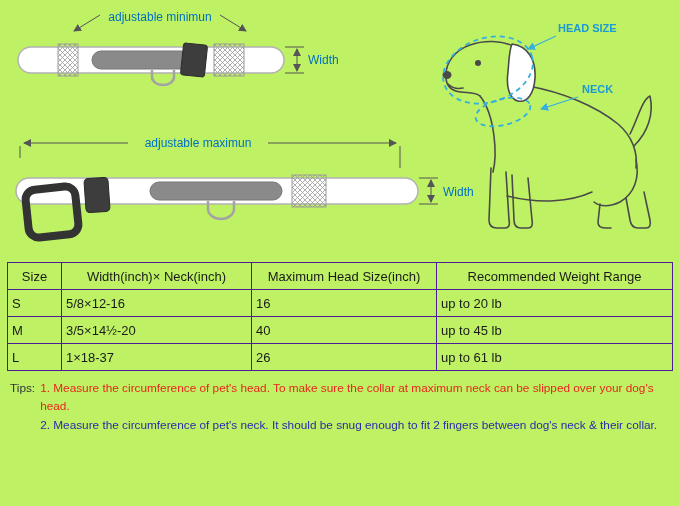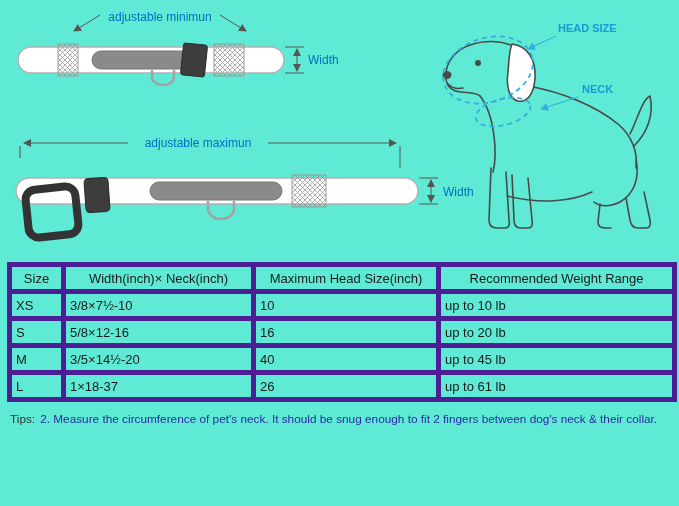--- a/index.html
+++ b/index.html
@@ -1,37 +1,37 @@
 <!DOCTYPE html>
 <html><head>
 <meta charset="utf-8">
 <style>
   * { margin:0; padding:0; box-sizing:border-box; }
   html,body { background:#fff; }
   body { width:679px; height:506px; font-family:"Liberation Sans", sans-serif; }
-  .page { position:relative; width:679px; height:506px; background:#5eead4; overflow:hidden; }
+  .page { position:relative; width:679px; height:506px; background:#bef264; overflow:hidden; }
 
   .diagram-svg { position:absolute; top:0; left:0; }
   .lbl-blue { font-size:12px; fill:#0070c0; font-family:"Liberation Sans", sans-serif; }
   .lbl-cyan { font-size:11px; font-weight:bold; fill:#1c9ad6; font-family:"Liberation Sans", sans-serif; }
   .dim  { stroke:#555; stroke-width:1; fill:none; }
   .dash { stroke:#35aee0; stroke-width:1.8; fill:none; stroke-dasharray:5 4; }
   .blue-line { stroke:#35aee0; stroke-width:1.2; fill:none; }
   .strap { fill:#ffffff; stroke:#b3b3b3; stroke-width:1.5; }
   .pad { fill:#8a8a8a; stroke:#767676; stroke-width:1; }
   .hatchbox { fill:url(#hatch); stroke:#9a9a9a; stroke-width:1; }
   .darkpiece { fill:#3d3d3d; stroke:#2b2b2b; stroke-width:1; }
   .dring { fill:none; stroke:#a3a3a3; stroke-width:2.5; }
   .dogline { stroke:#4a4a4a; stroke-width:1.6; fill:none; stroke-linecap:round; stroke-linejoin:round; }
 
   .info { position:absolute; left:0; top:262px; width:679px; }
   .section-title { border-top:1px solid #b8b8b8; padding:8px 10px 7px 10px; font-size:13.5px; color:#1a1a1a; }
   .size-table { border-collapse:collapse; table-layout:fixed; margin-left:7px; width:665px; }
   .size-table th, .size-table td {
-    border:5px solid #4c1d95; font-weight:normal; font-size:13px; color:#1a1a1a;
+    border:1px solid #4c1d95; font-weight:normal; font-size:13px; color:#1a1a1a;
     height:27px; padding:0 4px;
   }
   .tips { display:flex; margin:8px 0 0 10px; font-size:11.8px; line-height:1.55; }
   .tips-label { color:#333; white-space:nowrap; margin-right:5px; }
   .tip-1 { color:#e8261d; }
   .tip-2 { color:#2b2ba6; }
 </style>
 </head>
 <body>
 
@@ -137,26 +137,20 @@
       <thead>
         <tr>
           <th>Size</th>
           <th>Width(inch)× Neck(inch)</th>
           <th>Maximum Head Size(inch)</th>
           <th>Recommended Weight Range</th>
         </tr>
       </thead>
       <tbody>
         <tr>
-          <td>XS</td>
-          <td>3/8×7½-10</td>
-          <td>10</td>
-          <td>up to 10 lb</td>
-        </tr>
-        <tr>
           <td>S</td>
           <td>5/8×12-16</td>
           <td>16</td>
           <td>up to 20 lb</td>
         </tr>
         <tr>
           <td>M</td>
           <td>3/5×14½-20</td>
           <td>40</td>
           <td>up to 45 lb</td>
@@ -166,18 +160,19 @@
           <td>1×18-37</td>
           <td>26</td>
           <td>up to 61 lb</td>
         </tr>
       </tbody>
     </table>
 
     <div class="tips">
       <span class="tips-label">Tips:</span>
       <div class="tips-list">
+        <div class="tip-1">1. Measure the circumference of pet's head.  To make sure the collar at maximum neck can be slipped over your dog's head.</div>
         <div class="tip-2">2. Measure the circumference of pet's neck. It should be snug enough to fit 2 fingers between dog's neck &amp; their collar.</div>
       </div>
     </div>
   </div>
 
 </div>
 
 </body></html>

